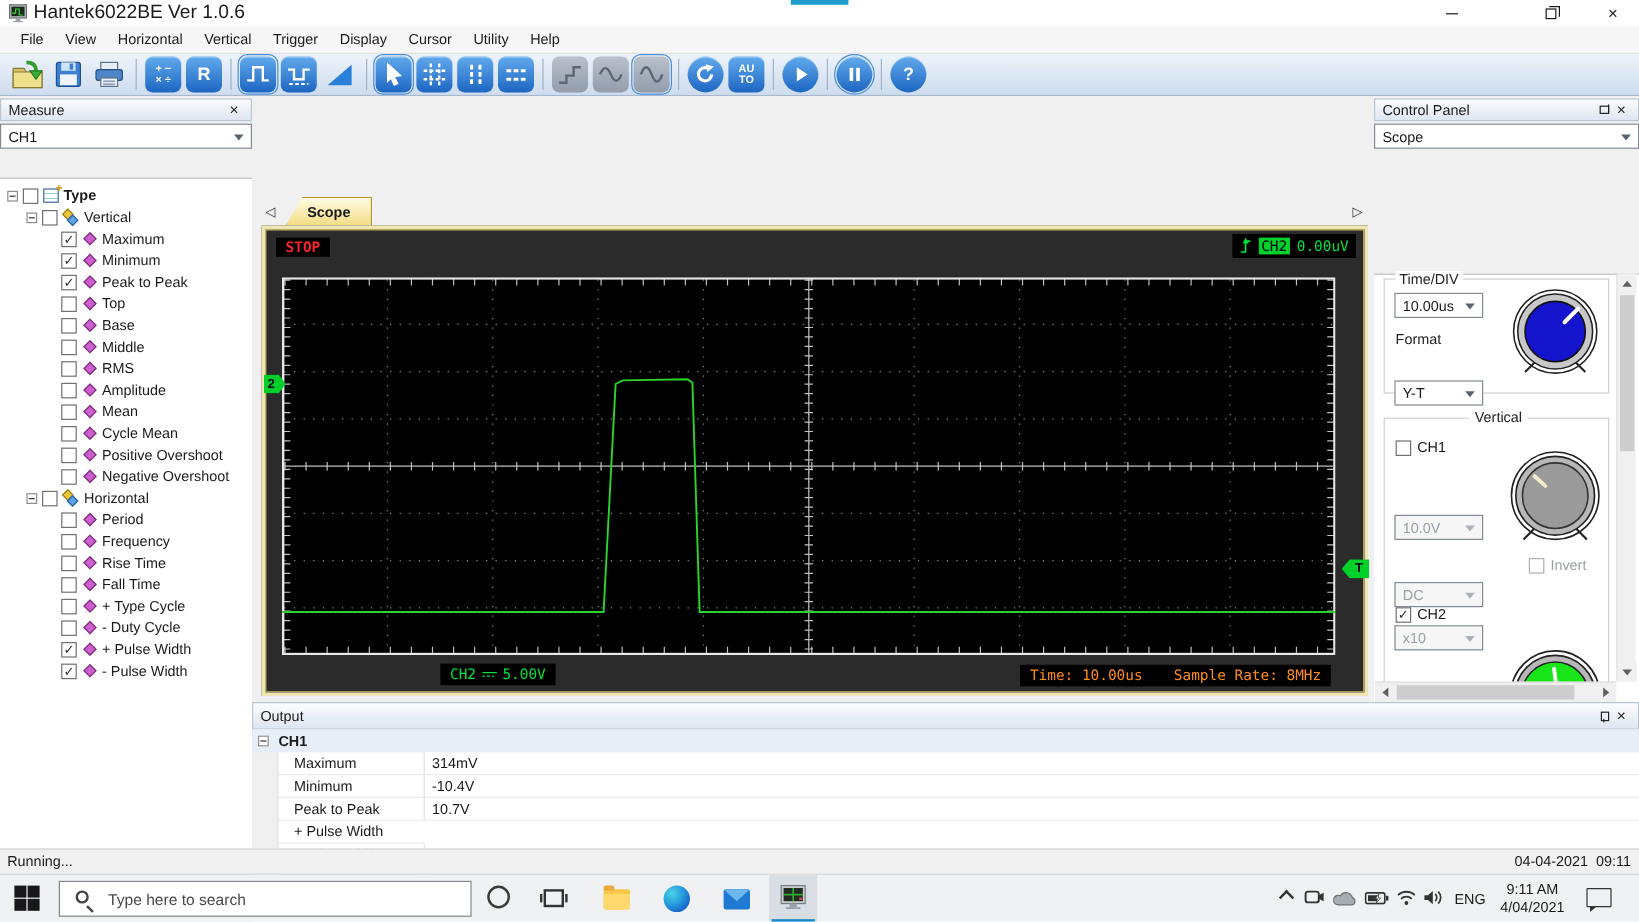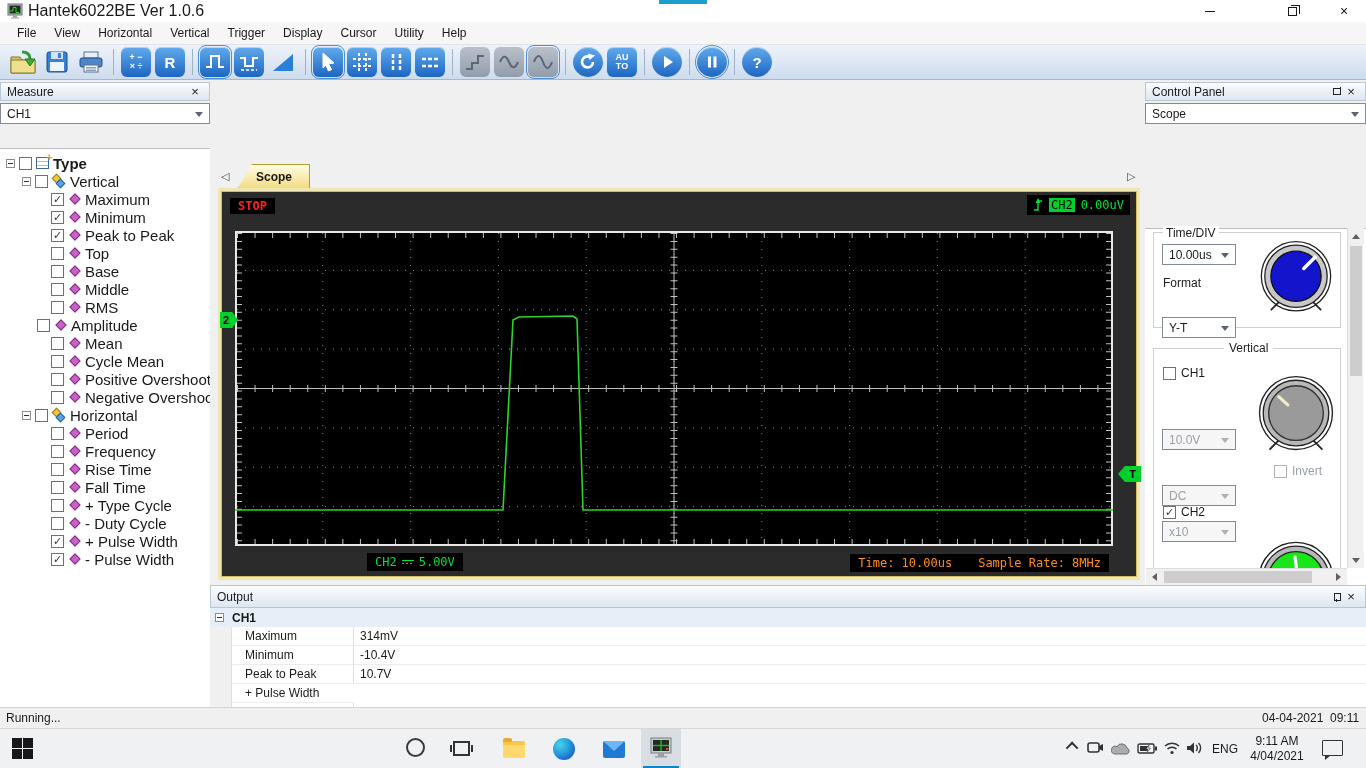--- a/index.html
+++ b/index.html
@@ -58,21 +58,21 @@
   .exp { width:9px; height:9px; border:1px solid #8c8c8c; background:#fff; position:relative; margin-right:4px; flex:0 0 auto; }
   .exp::before { content:""; position:absolute; left:1px; top:3px; width:5px; height:1px; background:#333; }
   .diamond { width:8px; height:8px; background:#cc5fcc; border:1px solid #7c2f7c; transform:rotate(45deg); margin:0 6px 0 3px; flex:0 0 auto; }
   .axicon { position:relative; width:15px; height:13px; margin-right:3px; flex:0 0 auto; }
   .axicon i { position:absolute; width:7px; height:7px; transform:rotate(45deg); }
   .axicon .g { left:1px; top:0; background:#eec63e; border:1px solid #9c7c14; }
   .axicon .b { left:5px; top:5px; background:#5aa4e4; border:1px solid #2a62a0; }
   .typeicon { width:13px; height:12px; border:1px solid #3a6aa0; background:
       linear-gradient(#fff 0 3px, #9cc 3px 4px, #fff 4px 7px, #9cc 7px 8px, #fff 8px 100%); margin-right:4px; position:relative; flex:0 0 auto; }
   .typeicon::after { content:"+"; position:absolute; right:-4px; top:-6px; color:#d89a10; font-weight:bold; font-size:10px; }
-  .tree-label { font-size:15px; white-space:nowrap;text-align:center; }
+  .tree-label { font-size:12px; white-space:nowrap;text-align:center; }
   .tree-label.bold { font-weight:bold; }
 
   
   .tabarrow { color:#3a3a3a; font-size:11px; }
   .scopetab { position:absolute; left:238px; top:84px; width:72px; height:24px;
       background:linear-gradient(#fffce4,#f3dc84); border:1px solid #b89b30; border-bottom:none;
       clip-path:polygon(14px 0, 100% 0, 100% 100%, 0 100%);
       display:flex; align-items:center; justify-content:center; font-weight:bold; font-size:12px; }
 
   
@@ -382,21 +382,21 @@
           <span class="cb" style="margin-right: 4px;"></span>
           <span class="diamond"></span>
           <span class="tree-label">Middle</span>
         </div>
         <div class="tree-row" style="padding-left: 38px;">
           <span style="width: 13px; flex: 0 0 auto;"></span>
           <span class="cb" style="margin-right: 4px;"></span>
           <span class="diamond"></span>
           <span class="tree-label">RMS</span>
         </div>
-        <div class="tree-row" style="padding-left: 24px;">
+        <div class="tree-row" style="padding-left: 38px;">
           <span style="width: 13px; flex: 0 0 auto;"></span>
           <span class="cb" style="margin-right: 4px;"></span>
           <span class="diamond"></span>
           <span class="tree-label">Amplitude</span>
         </div>
         <div class="tree-row" style="padding-left: 38px;">
           <span style="width: 13px; flex: 0 0 auto;"></span>
           <span class="cb" style="margin-right: 4px;"></span>
           <span class="diamond"></span>
           <span class="tree-label">Mean</span>
@@ -702,20 +702,24 @@
     <span class="abs" style="left:1330px; top:3px;">09:11</span>
   </div>
 
   <div class="taskbar">
     <div class="startbtn">
         <i></i>
         <i></i>
         <i></i>
         <i></i>
       </div>
+    <div class="searchbox">
+      <span class="mag"></span>
+      <span>Type here to search</span>
+    </div>
     <div class="tbicon" style="left:406px; top:9px;">
         <span class="cortana"></span>
       </div>
     <div class="tbicon" style="left:453px; top:12px;">
         <span class="taskview"></span>
       </div>
     <div class="tbicon" style="left:503px; top:12px;">
         <span class="folder"></span>
       </div>
     <div class="tbicon" style="left:553px; top:9px;">

